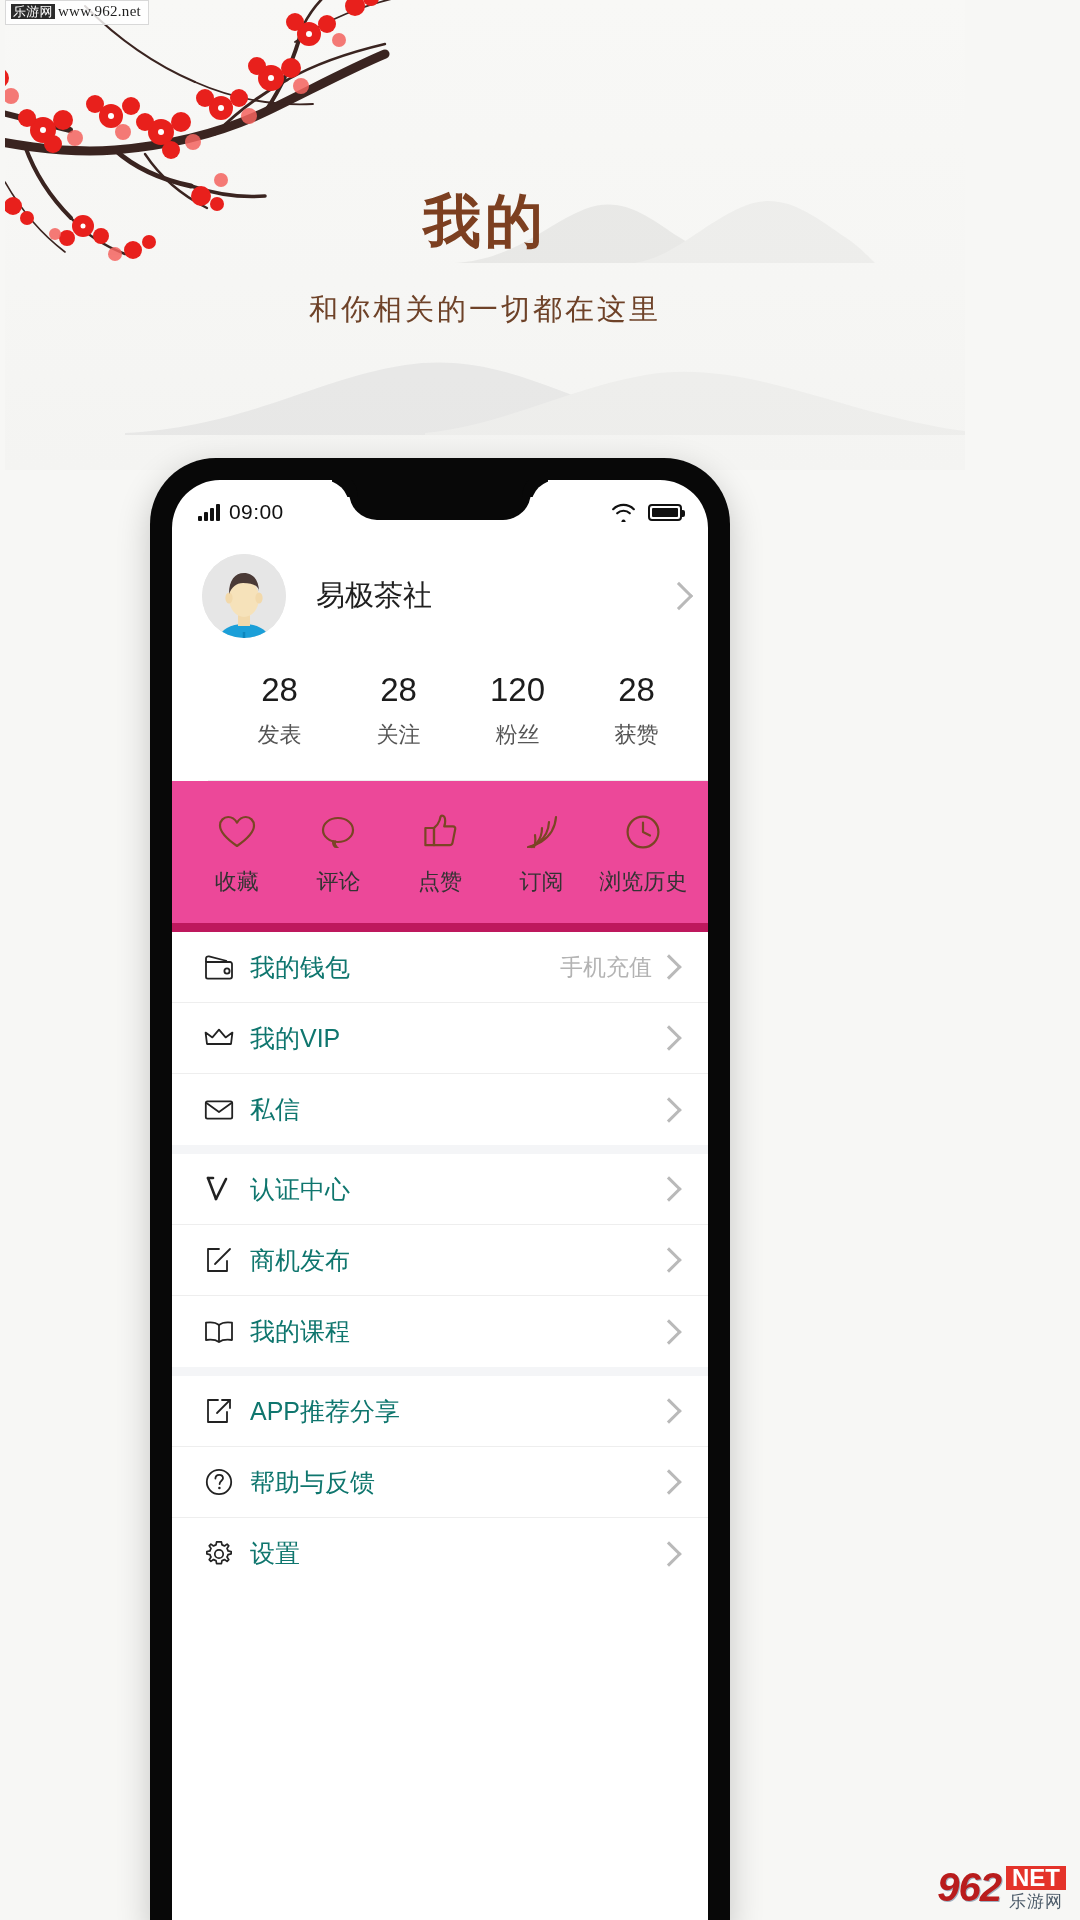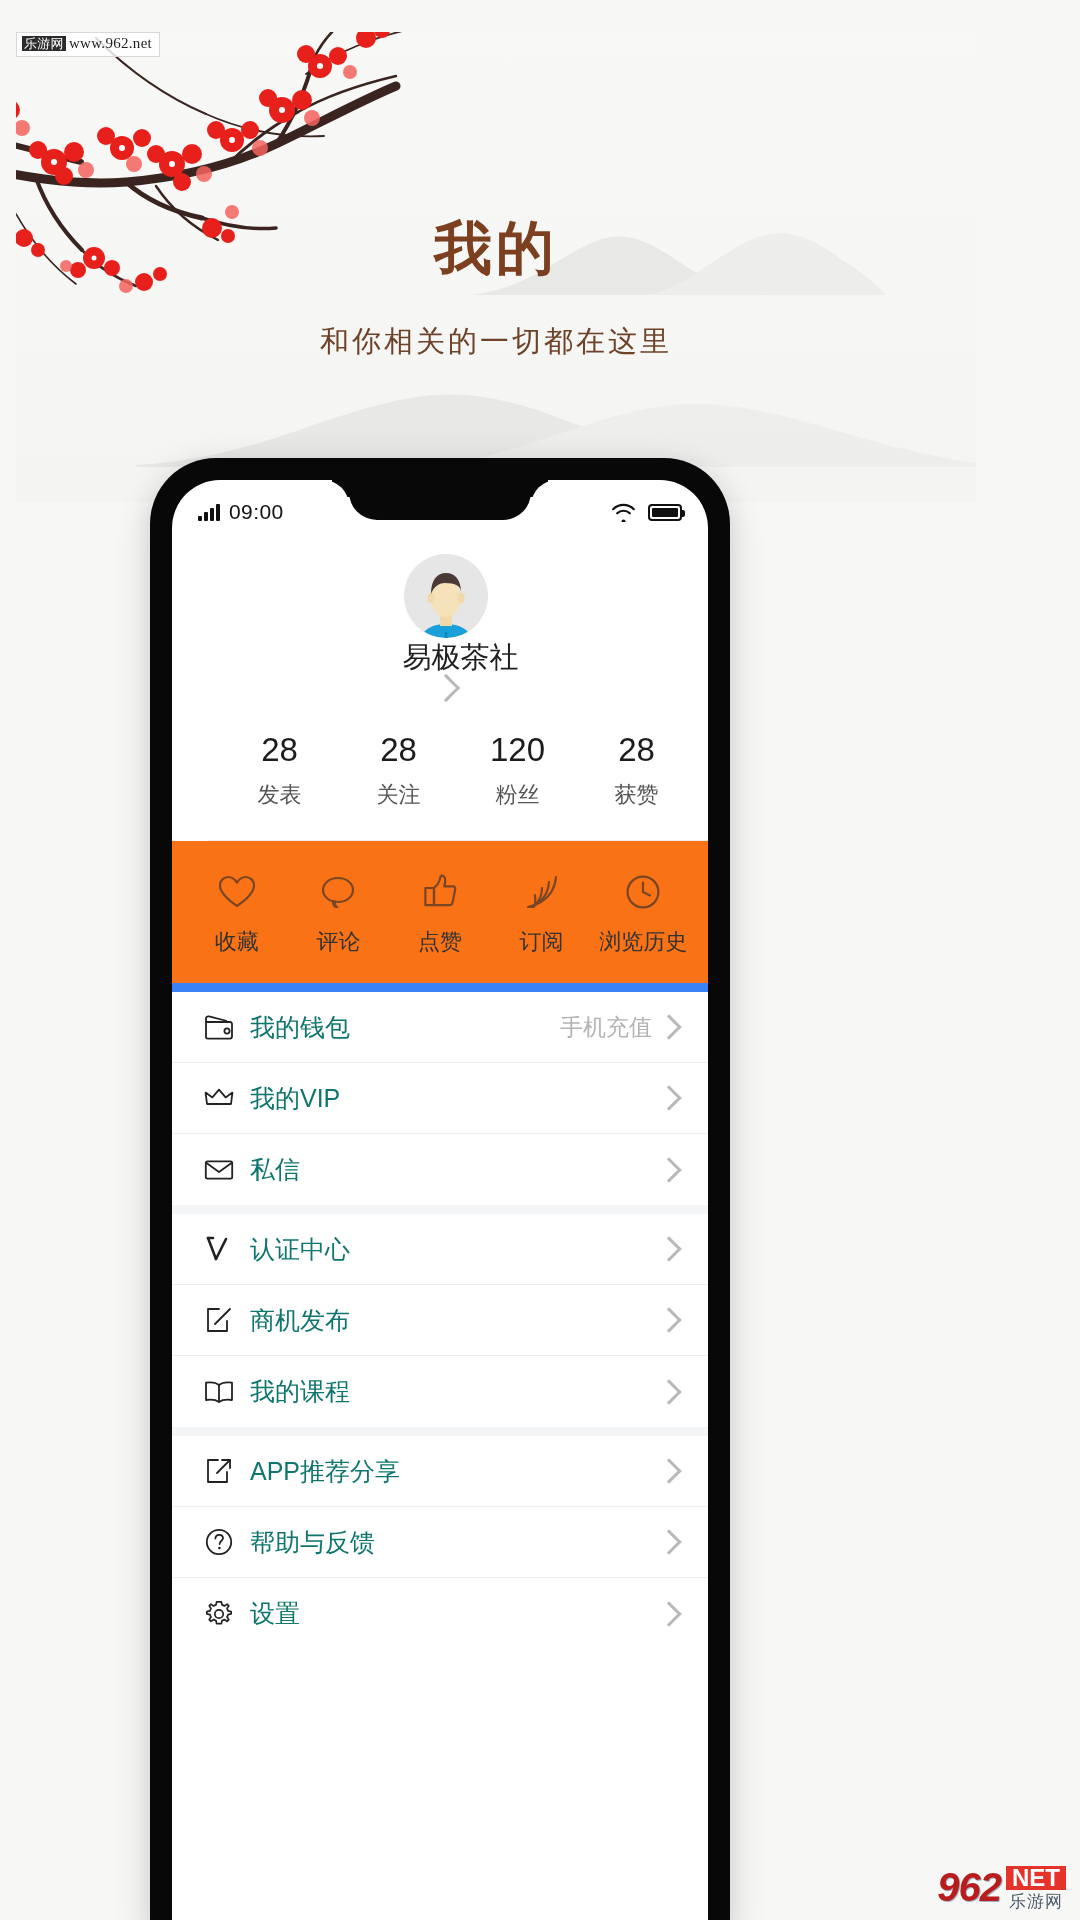--- a/index.html
+++ b/index.html
@@ -11,25 +11,24 @@
     height: 1920px;
     overflow: hidden;
     font-family: "Liberation Sans", "DejaVu Sans", sans-serif;
     background: #f7f7f5;
     position: relative;
   }
 
   
   .promo {
     position: absolute;
-    left: 16px; top: 0;
+    left: 5px; top: 0;
     width: 960px; height: 470px;
     background: linear-gradient(180deg,#f8f8f6 0%, #f6f6f4 60%, #f4f4f2 100%);
     overflow: hidden;
-    margin-top: 32px;
   }
 
   
   .mountain-far {
     position: absolute;
     right: 90px; top: 175px;
     width: 420px; height: 90px;
     opacity: .5;
   }
   .mountain-near {
@@ -67,21 +66,20 @@
 
   .promo-title {
     position: absolute;
     left: 0; right: 0; top: 192px;
     text-align: center;
     font-size: 58px;
     font-weight: bold;
     color: #7c3f20;
     letter-spacing: 4px;
     line-height: 1;
-    font-family: Liberation Mono, monospace;
   }
   .promo-sub {
     position: absolute;
     left: 0; right: 0; top: 290px;
     text-align: center;
     font-size: 29px;
     color: #6e4228;
     letter-spacing: 3px;
   }
 
@@ -178,21 +176,20 @@
     background: #111;
     border-radius: 1px;
     display: block;
   }
 
   
   .profile {
     display: flex;
     align-items: center;
     padding: 18px 19px 8px 30px;
-    flex-direction: column;
   }
   .avatar {
     width: 84px; height: 84px;
     border-radius: 50%;
     background: #e6e6e6;
     overflow: hidden;
     flex: none;
     position: relative;
   }
   .profile-name {
@@ -226,22 +223,22 @@
   .stat-label {
     margin-top: 12px;
     font-size: 22px;
     color: #555;
   }
 
   
   .quick {
     display: flex;
     padding: 30px 14px 26px 14px;
-    border-bottom: 9px solid #3b82f6;
-    background: #f97316;
+    border-bottom: 9px solid #be185d;
+    background: #ec4899;
   }
   .quick-item {
     flex: 1;
     text-align: center;
   }
   .quick-ico {
     height: 42px;
     display: flex;
     align-items: center;
     justify-content: center;

